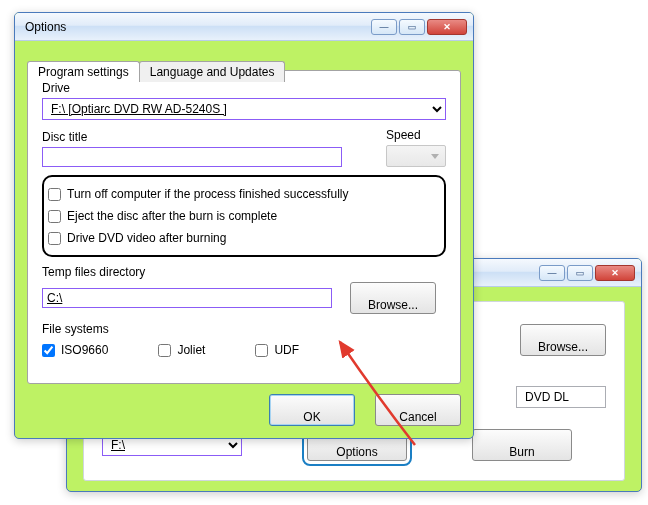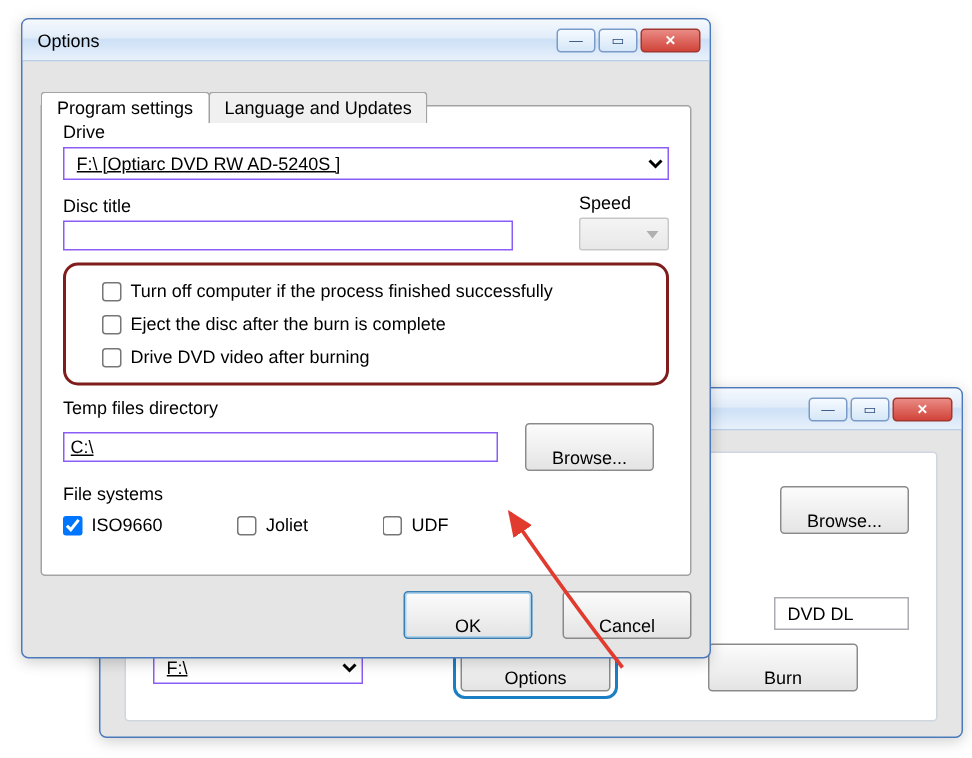--- a/index.html
+++ b/index.html
@@ -9,21 +9,21 @@
     font-family: "Segoe UI", Tahoma, sans-serif;
     font-size: 12px;
     background: #fff;
     width: 648px;
     height: 505px;
     position: relative;
     overflow: hidden;
   }
   .window {
     position: absolute;
-    background: #e5e5e5;
+    background: #bef264;
     border: 1px solid #4a7abc;
     border-radius: 5px;
     box-shadow: 0 2px 10px rgba(0,0,0,0.2);
   }
   .titlebar {
     height: 28px;
     background: linear-gradient(to bottom, #f5f9fe 0%, #e1ecf9 45%, #cde0f6 50%, #e8f1fb 100%);
     border-bottom: 1px solid #b8cde8;
     border-radius: 4px 4px 0 0;
     display: flex;
@@ -105,23 +105,23 @@
     font: inherit;
     background: #fff;
     text-decoration: underline;
   }
   select {
     height: 22px;
   }
   .wide { width: 100%; }
   .flex { display:flex; align-items: flex-end;}
   .redbox {
-    border: 2px solid #7f1d1d;
+    border: 2px solid #000000;
     border-radius: 10px;
-    padding: 6px 24px;
+    padding: 6px 4px;
     margin: 4px 0 8px 0;
   }
   .chk {
     display: flex;
     align-items: center;
     gap: 6px;
     padding: 4px 0;
   }
   .chk input { margin:0; }
   .btnrow {
@@ -202,21 +202,21 @@
       <div class="winbtn">—</div>
       <div class="winbtn">▭</div>
       <div class="winbtn close">✕</div>
     </div>
   </div>
   <div class="client">
     <div class="body-inner">
       <div style="position:absolute; right:18px; top:22px;">
         <button class="std">Browse...</button>
       </div>
-      <div style="position:absolute; right:18px; top:96px; display:flex; align-items:flex-start;">
+      <div style="position:absolute; right:18px; top:84px; display:flex; align-items:flex-start;">
         <div style="border:1px solid #abadb3; padding:3px 8px; min-width:90px; background:#fff;">DVD DL</div>
       </div>
       <div style="position:absolute; left:18px; bottom:14px; right:18px;">
         <span class="label">Drive</span>
         <div style="display:flex; gap:60px; align-items:center; margin-top:2px;">
           <select style="width:140px;">
             <option>F:\</option>
           </select>
           <span class="highlight-blue">
             <button class="std" style="min-width:100px;">Options</button>

